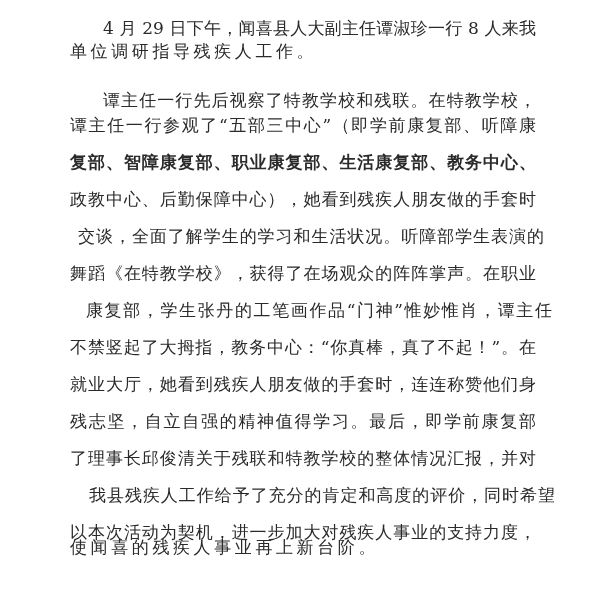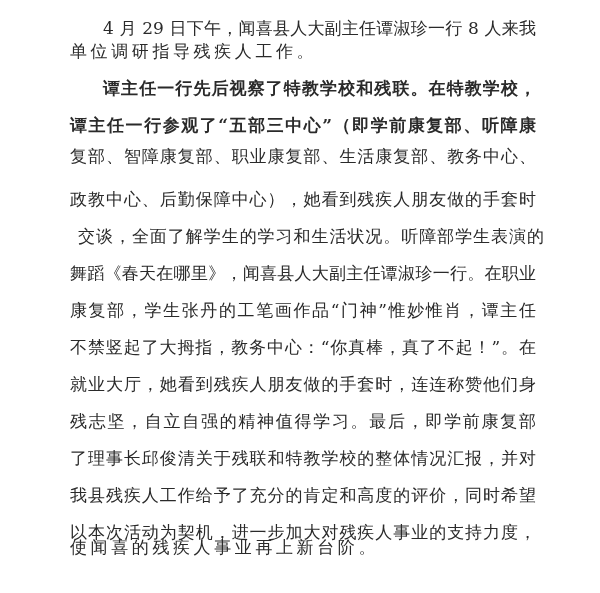--- a/index.html
+++ b/index.html
@@ -37,31 +37,31 @@
       text-align-last: justify;
       letter-spacing: 0;
     }
   </style>
 </head>
 <body>
 
 <div class="doc">
   <div class="line indent justify" style="top:16px; width:433px;">4 月 29 日下午，闻喜县人大副主任谭淑珍一行 8 人来我</div>
   <div class="line" style="top:39px;">单位调研指导残疾人工作。</div>
-  <div class="line indent justify" style="top:76px; width:433px;font-weight:bold;">谭主任一行先后视察了特教学校和残联。在特教学校，</div>
-  <div class="line justify" style="top:113px;font-weight:bold;">谭主任一行参观了“五部三中心”（即学前康复部、听障康</div>
-  <div class="line justify" style="top:144px;">复部、智障康复部、职业康复部、生活康复部、教务中心、</div>
+  <div class="line indent justify" style="top:88px; width:433px;">谭主任一行先后视察了特教学校和残联。在特教学校，</div>
+  <div class="line justify" style="top:113px;">谭主任一行参观了“五部三中心”（即学前康复部、听障康</div>
+  <div class="line justify" style="top:150px;font-weight:bold;">复部、智障康复部、职业康复部、生活康复部、教务中心、</div>
   <div class="line justify" style="top:187px;">政教中心、后勤保障中心），她看到残疾人朋友做的手套时</div>
   <div class="line justify" style="top:224px;margin-left:8px;">交谈，全面了解学生的学习和生活状况。听障部学生表演的</div>
-  <div class="line justify" style="top:261px;">舞蹈《春天在哪里》，闻喜县人大副主任谭淑珍一行。在职业</div>
-  <div class="line justify" style="top:298px;">康复部，学生张丹的工笔画作品“门神”惟妙惟肖，谭主任</div>
+  <div class="line justify" style="top:261px;">舞蹈《在特教学校》，获得了在场观众的阵阵掌声。在职业</div>
+  <div class="line justify" style="top:298px;margin-left:16px;">康复部，学生张丹的工笔画作品“门神”惟妙惟肖，谭主任</div>
   <div class="line justify" style="top:335px;">不禁竖起了大拇指，教务中心：“你真棒，真了不起！”。在</div>
   <div class="line justify" style="top:372px;">就业大厅，她看到残疾人朋友做的手套时，连连称赞他们身</div>
   <div class="line justify" style="top:409px;">残志坚，自立自强的精神值得学习。最后，即学前康复部</div>
   <div class="line justify" style="top:446px;">了理事长邱俊清关于残联和特教学校的整体情况汇报，并对</div>
-  <div class="line justify" style="top:483px;">我县残疾人工作给予了充分的肯定和高度的评价，同时希望</div>
+  <div class="line justify" style="top:483px;margin-left:19px;">我县残疾人工作给予了充分的肯定和高度的评价，同时希望</div>
   <div class="line justify" style="top:520px;">以本次活动为契机，进一步加大对残疾人事业的支持力度，</div>
   <div class="line" style="top:535px;text-align:center;">使闻喜的残疾人事业再上新台阶。</div>
 </div>
 
 <div class="doc" style="top:0;">
   
 </div>
 
 </body></html>

